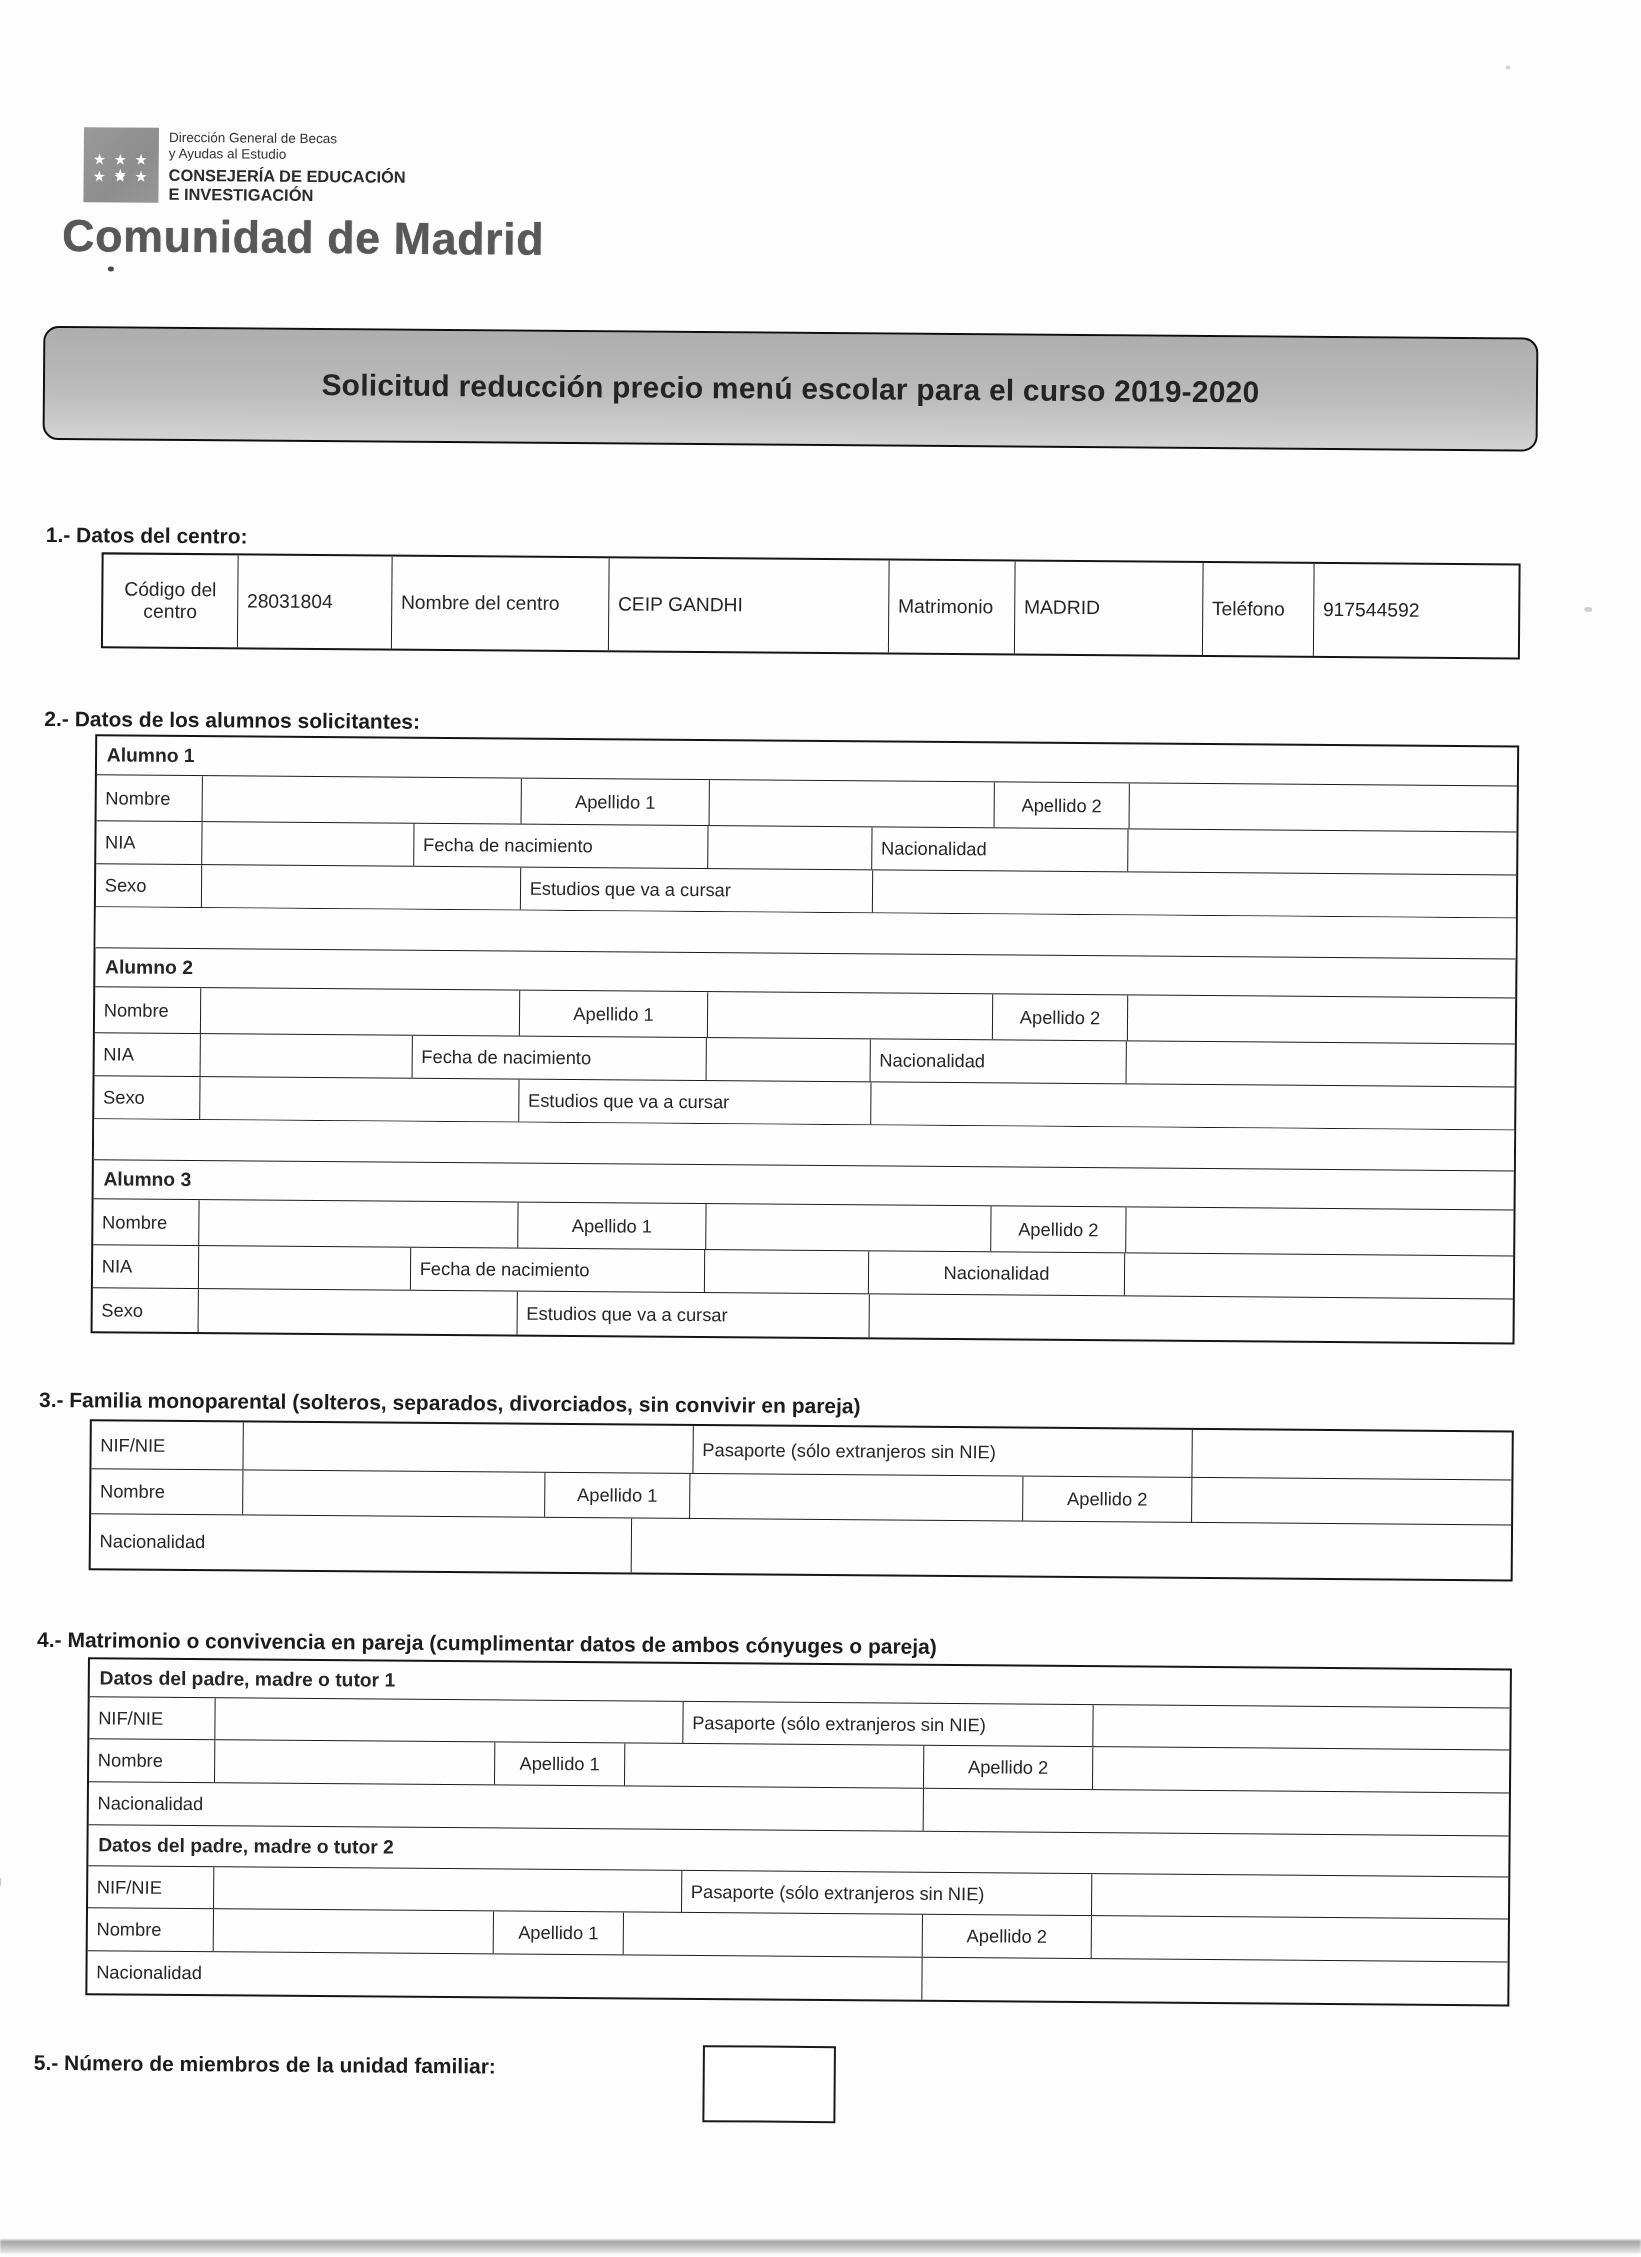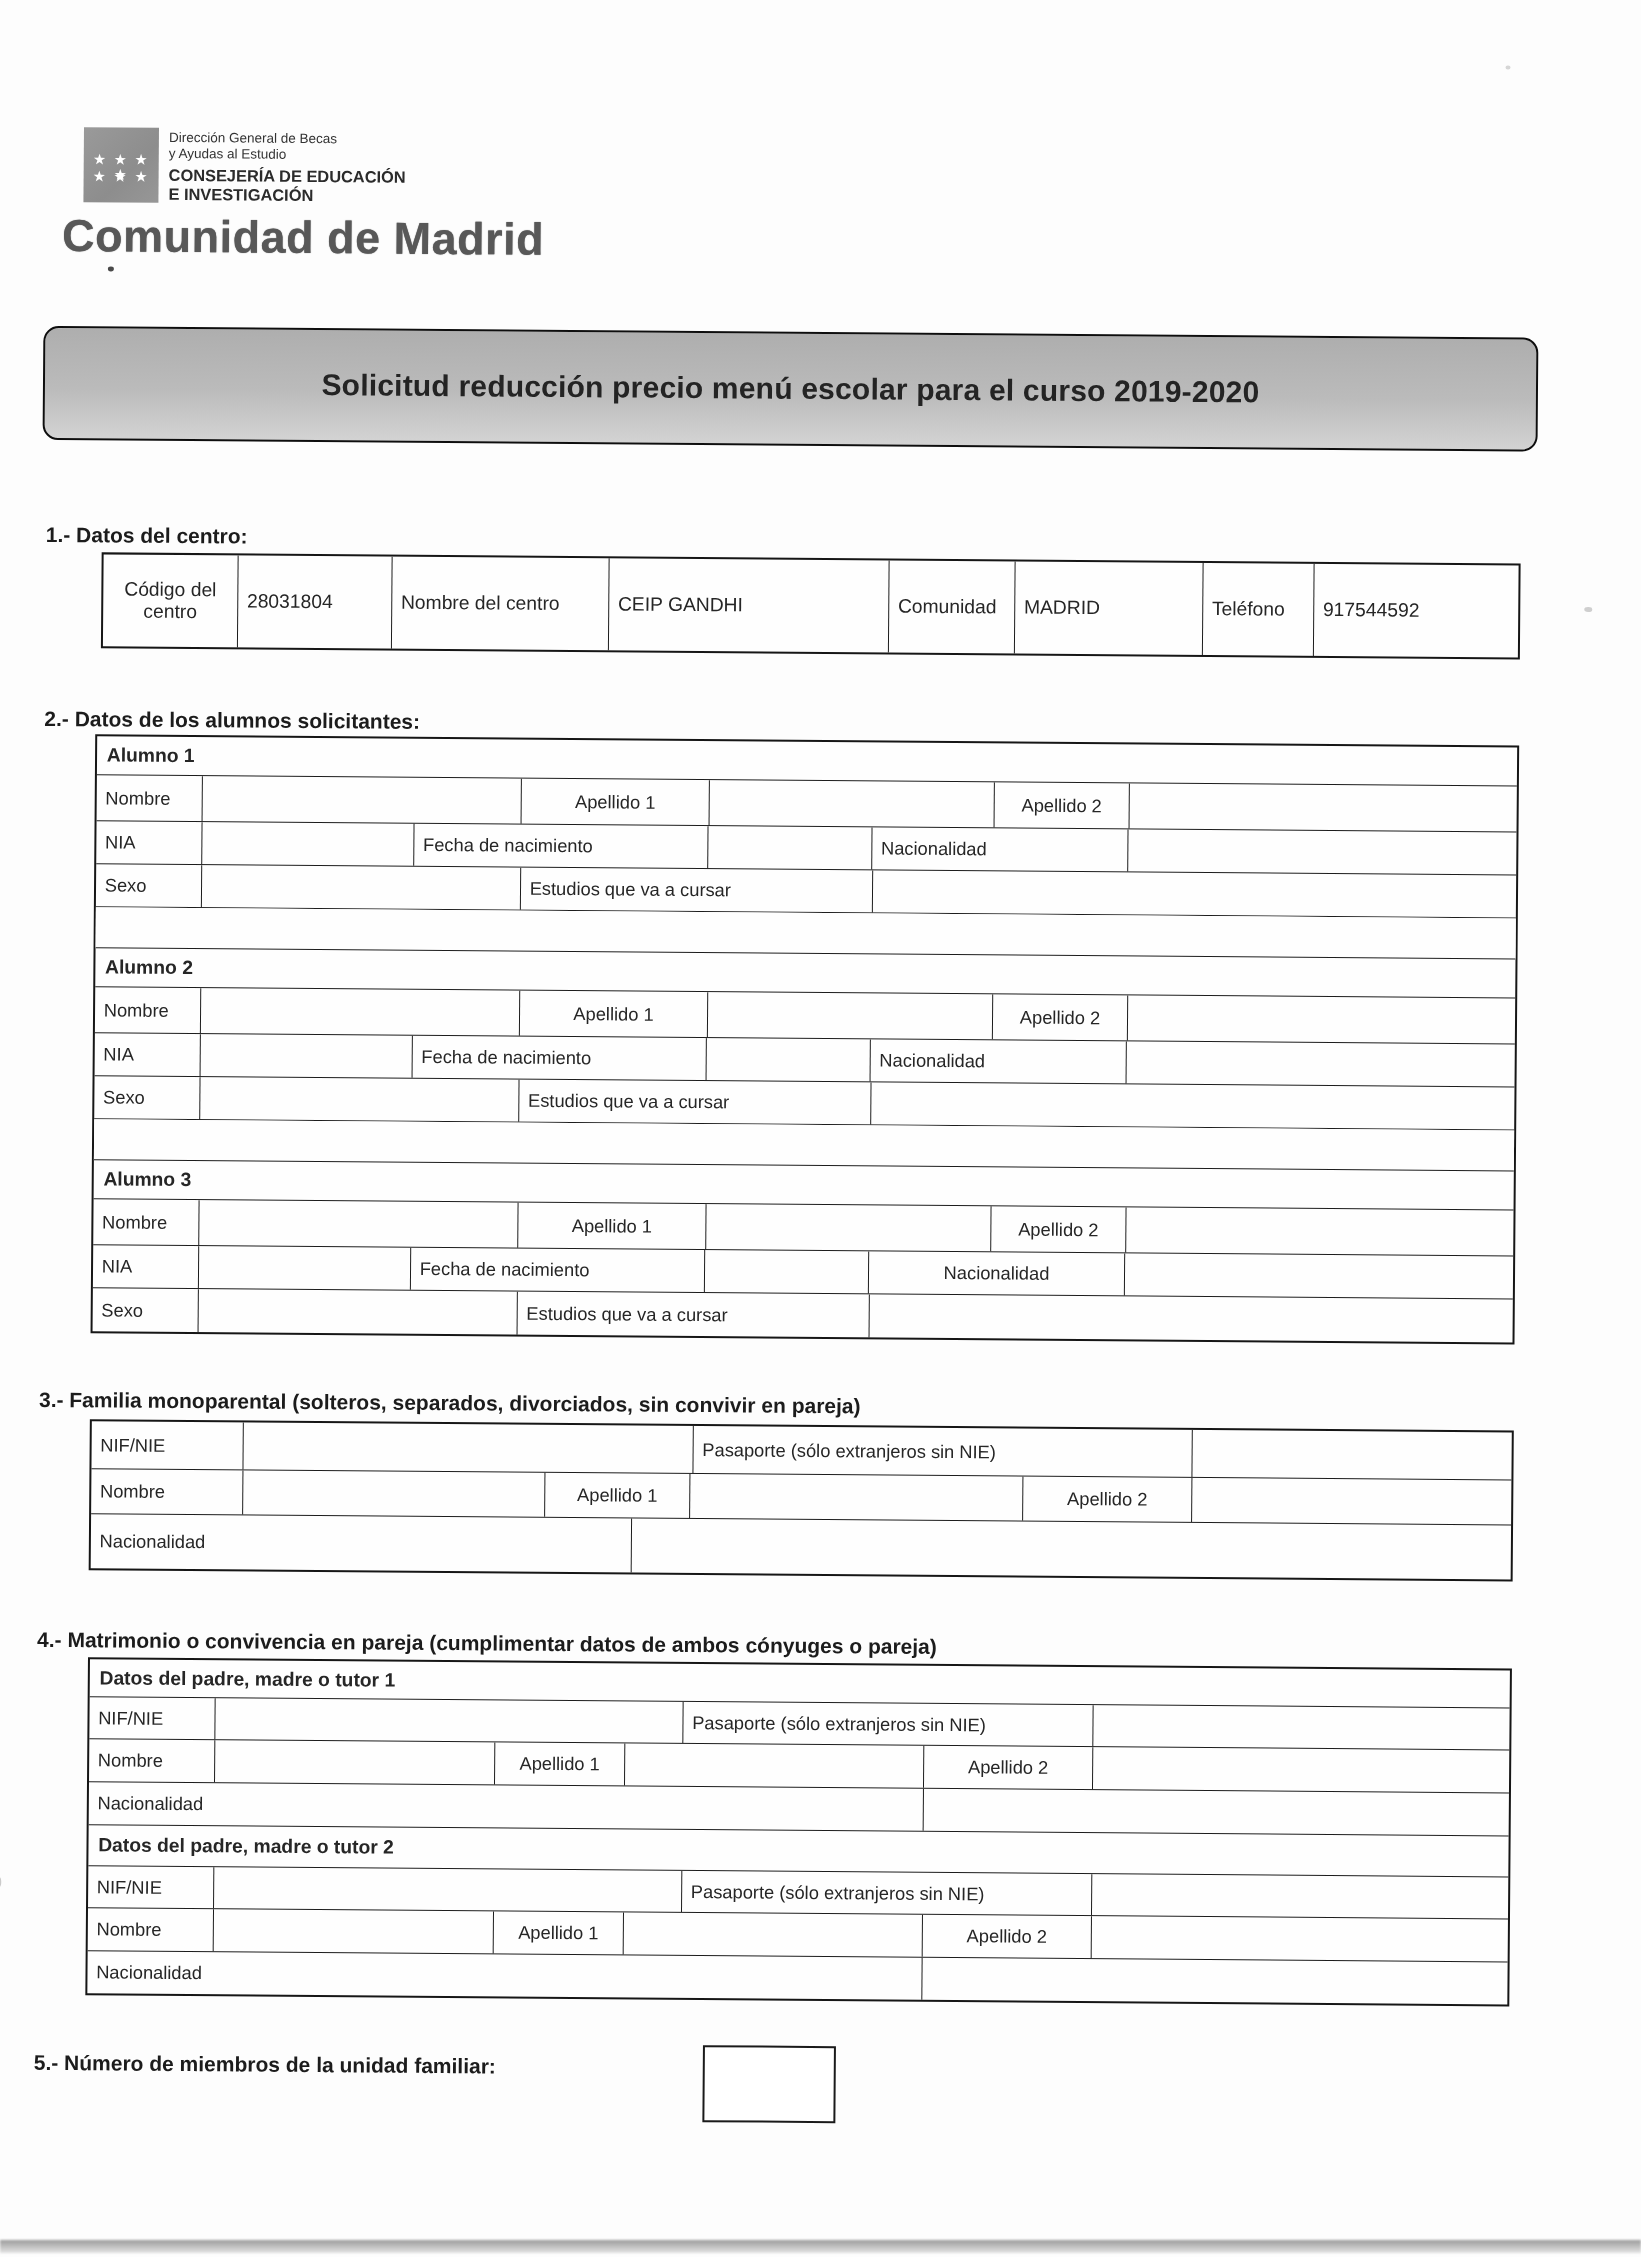--- a/index.html
+++ b/index.html
@@ -86,21 +86,21 @@
       <div class="t">Solicitud reducción precio menú escolar para el curso 2019-2020</div>
     </div>
 
     <div class="abs shead" style="top:523px;">1.- Datos del centro:</div>
     <div class="tbl" style="left:106px;top:552px;width:1419px;">
       <div class="row rh95">
         <div class="cell s1cell w140 wrap">Código del centro</div>
         <div class="cell s1cell w160">28031804</div>
         <div class="cell s1cell w225">Nombre del centro</div>
         <div class="cell s1cell w290">CEIP GANDHI</div>
-        <div class="cell s1cell w130">Comunidad</div>
+        <div class="cell s1cell w130">Matrimonio</div>
         <div class="cell s1cell w195">MADRID</div>
         <div class="cell s1cell w115">Teléfono</div>
         <div class="cell s1cell fx">917544592</div>
       </div>
     </div>
 
     <div class="abs shead" style="top:707px;">2.- Datos de los alumnos solicitantes:</div>
     <div class="tbl" style="left:101px;top:734px;width:1424px;">
 
       <div class="row rh40">

